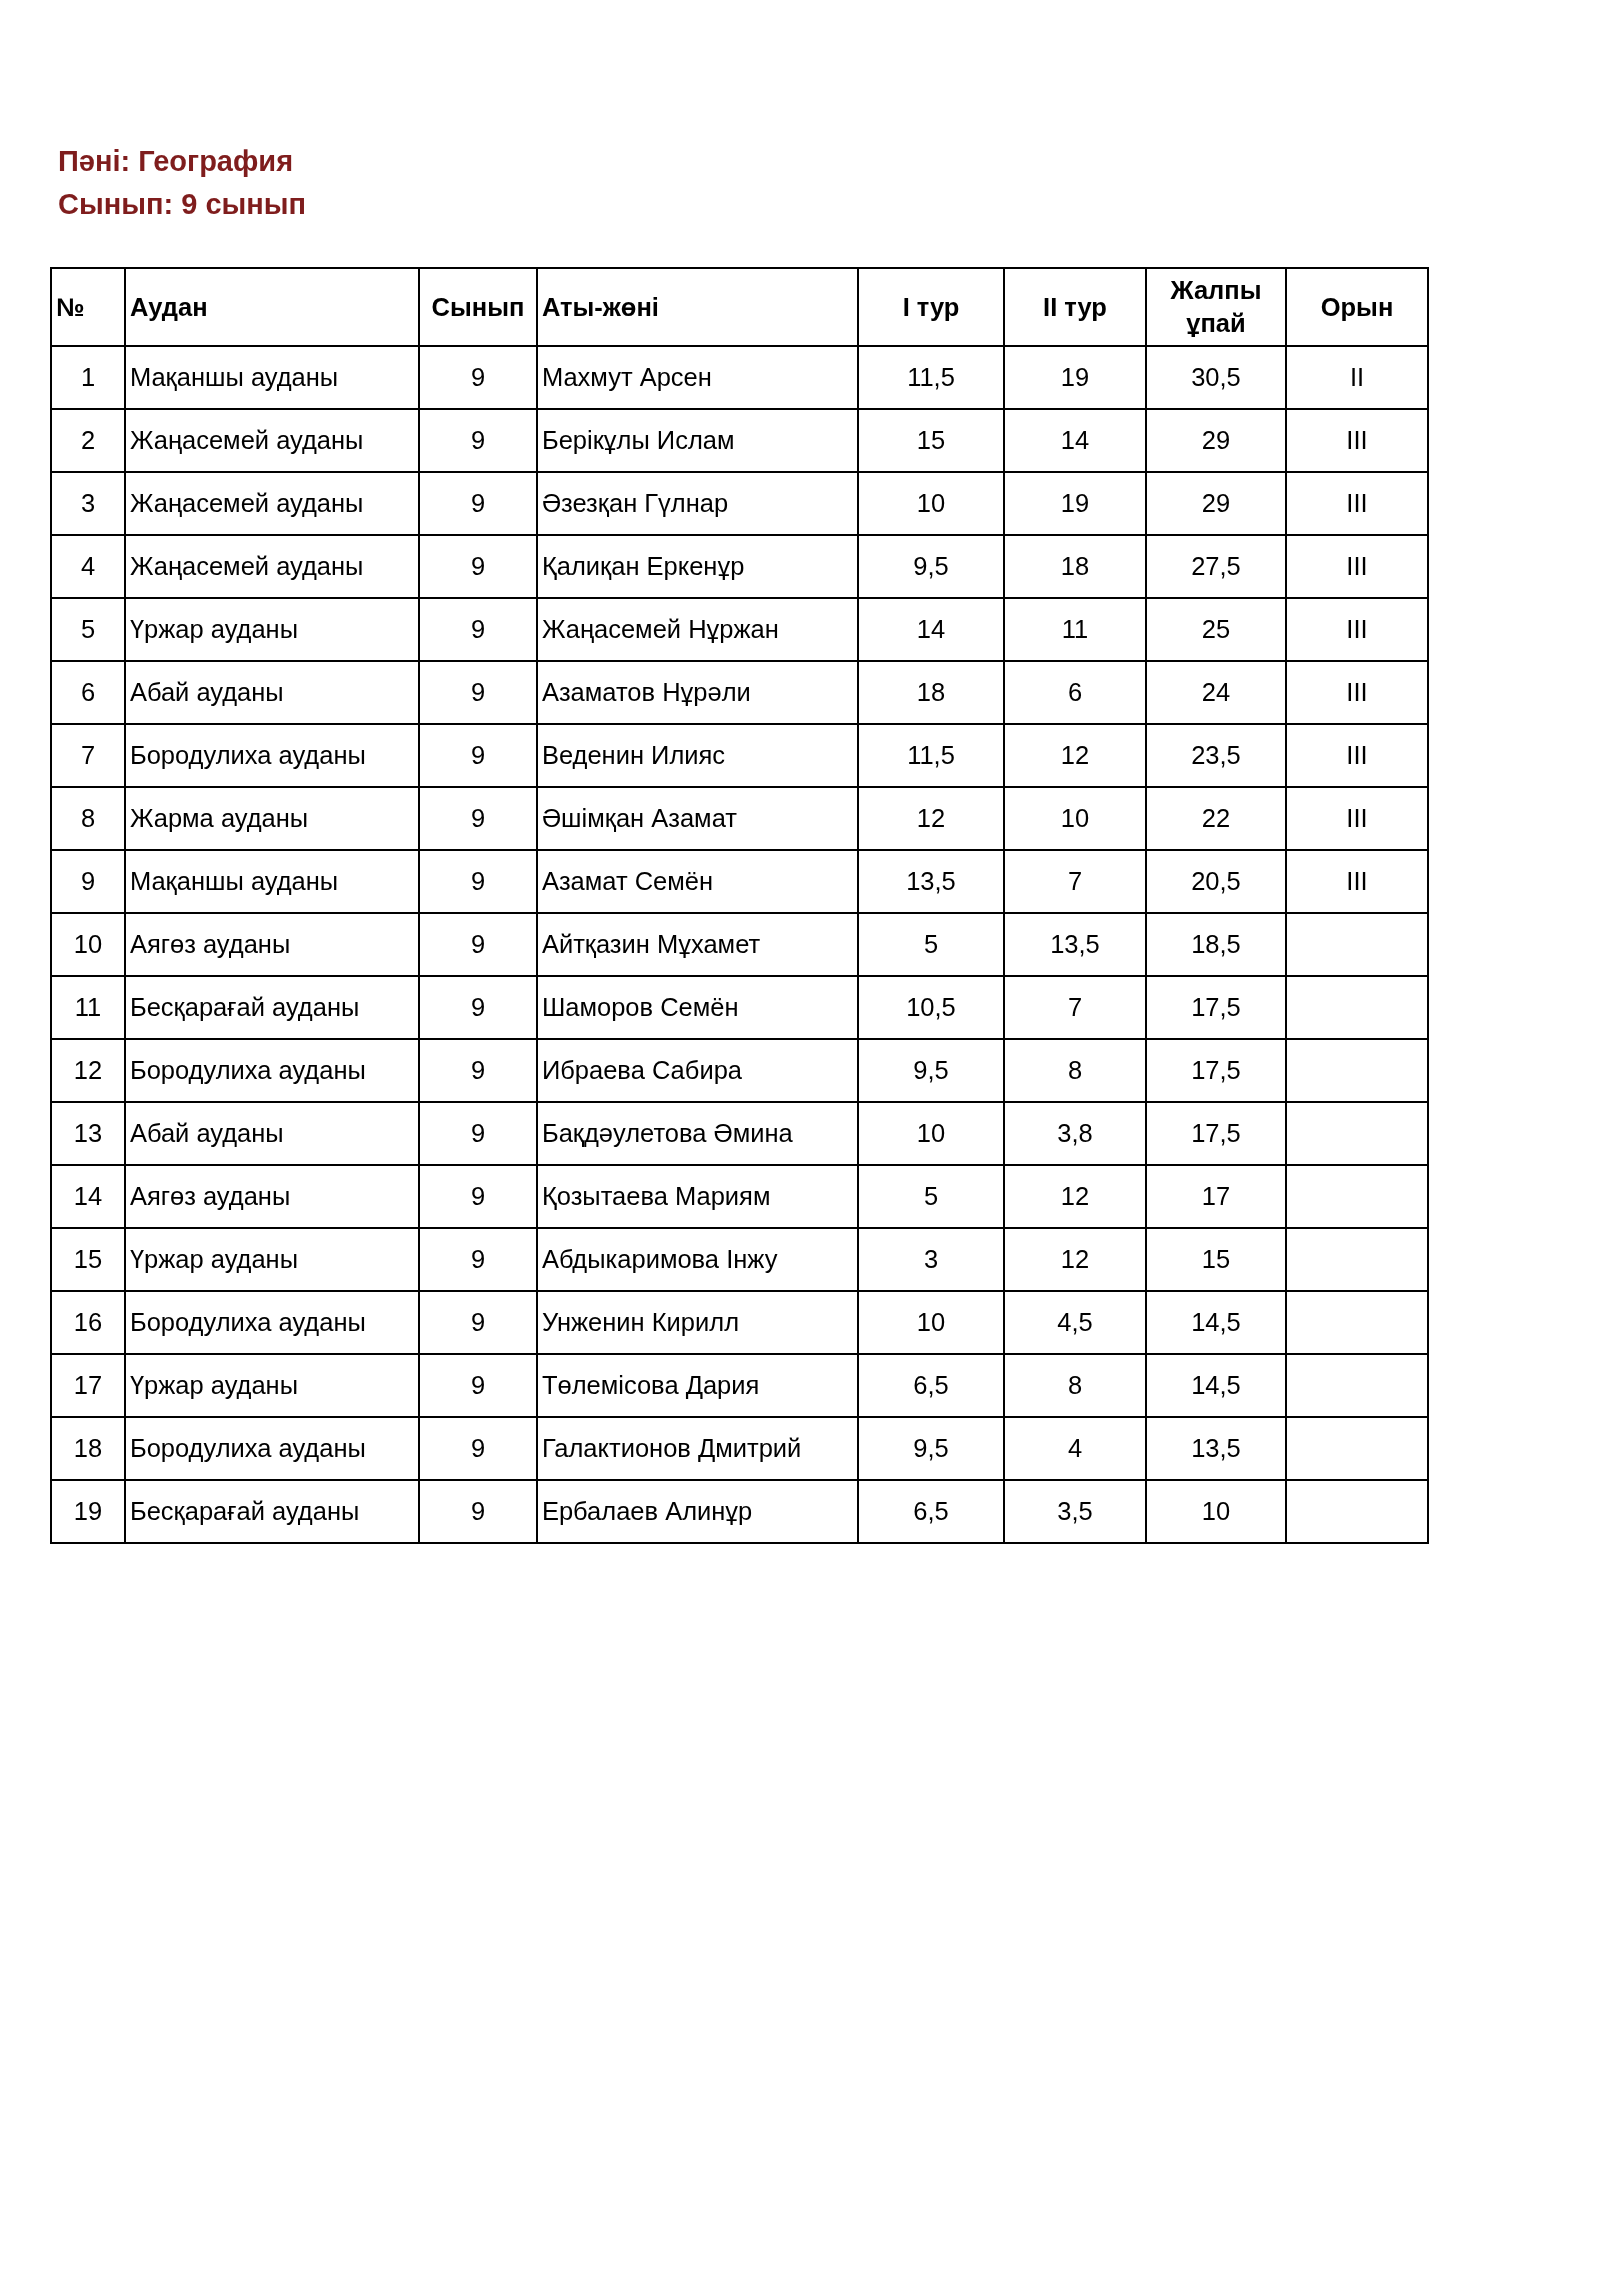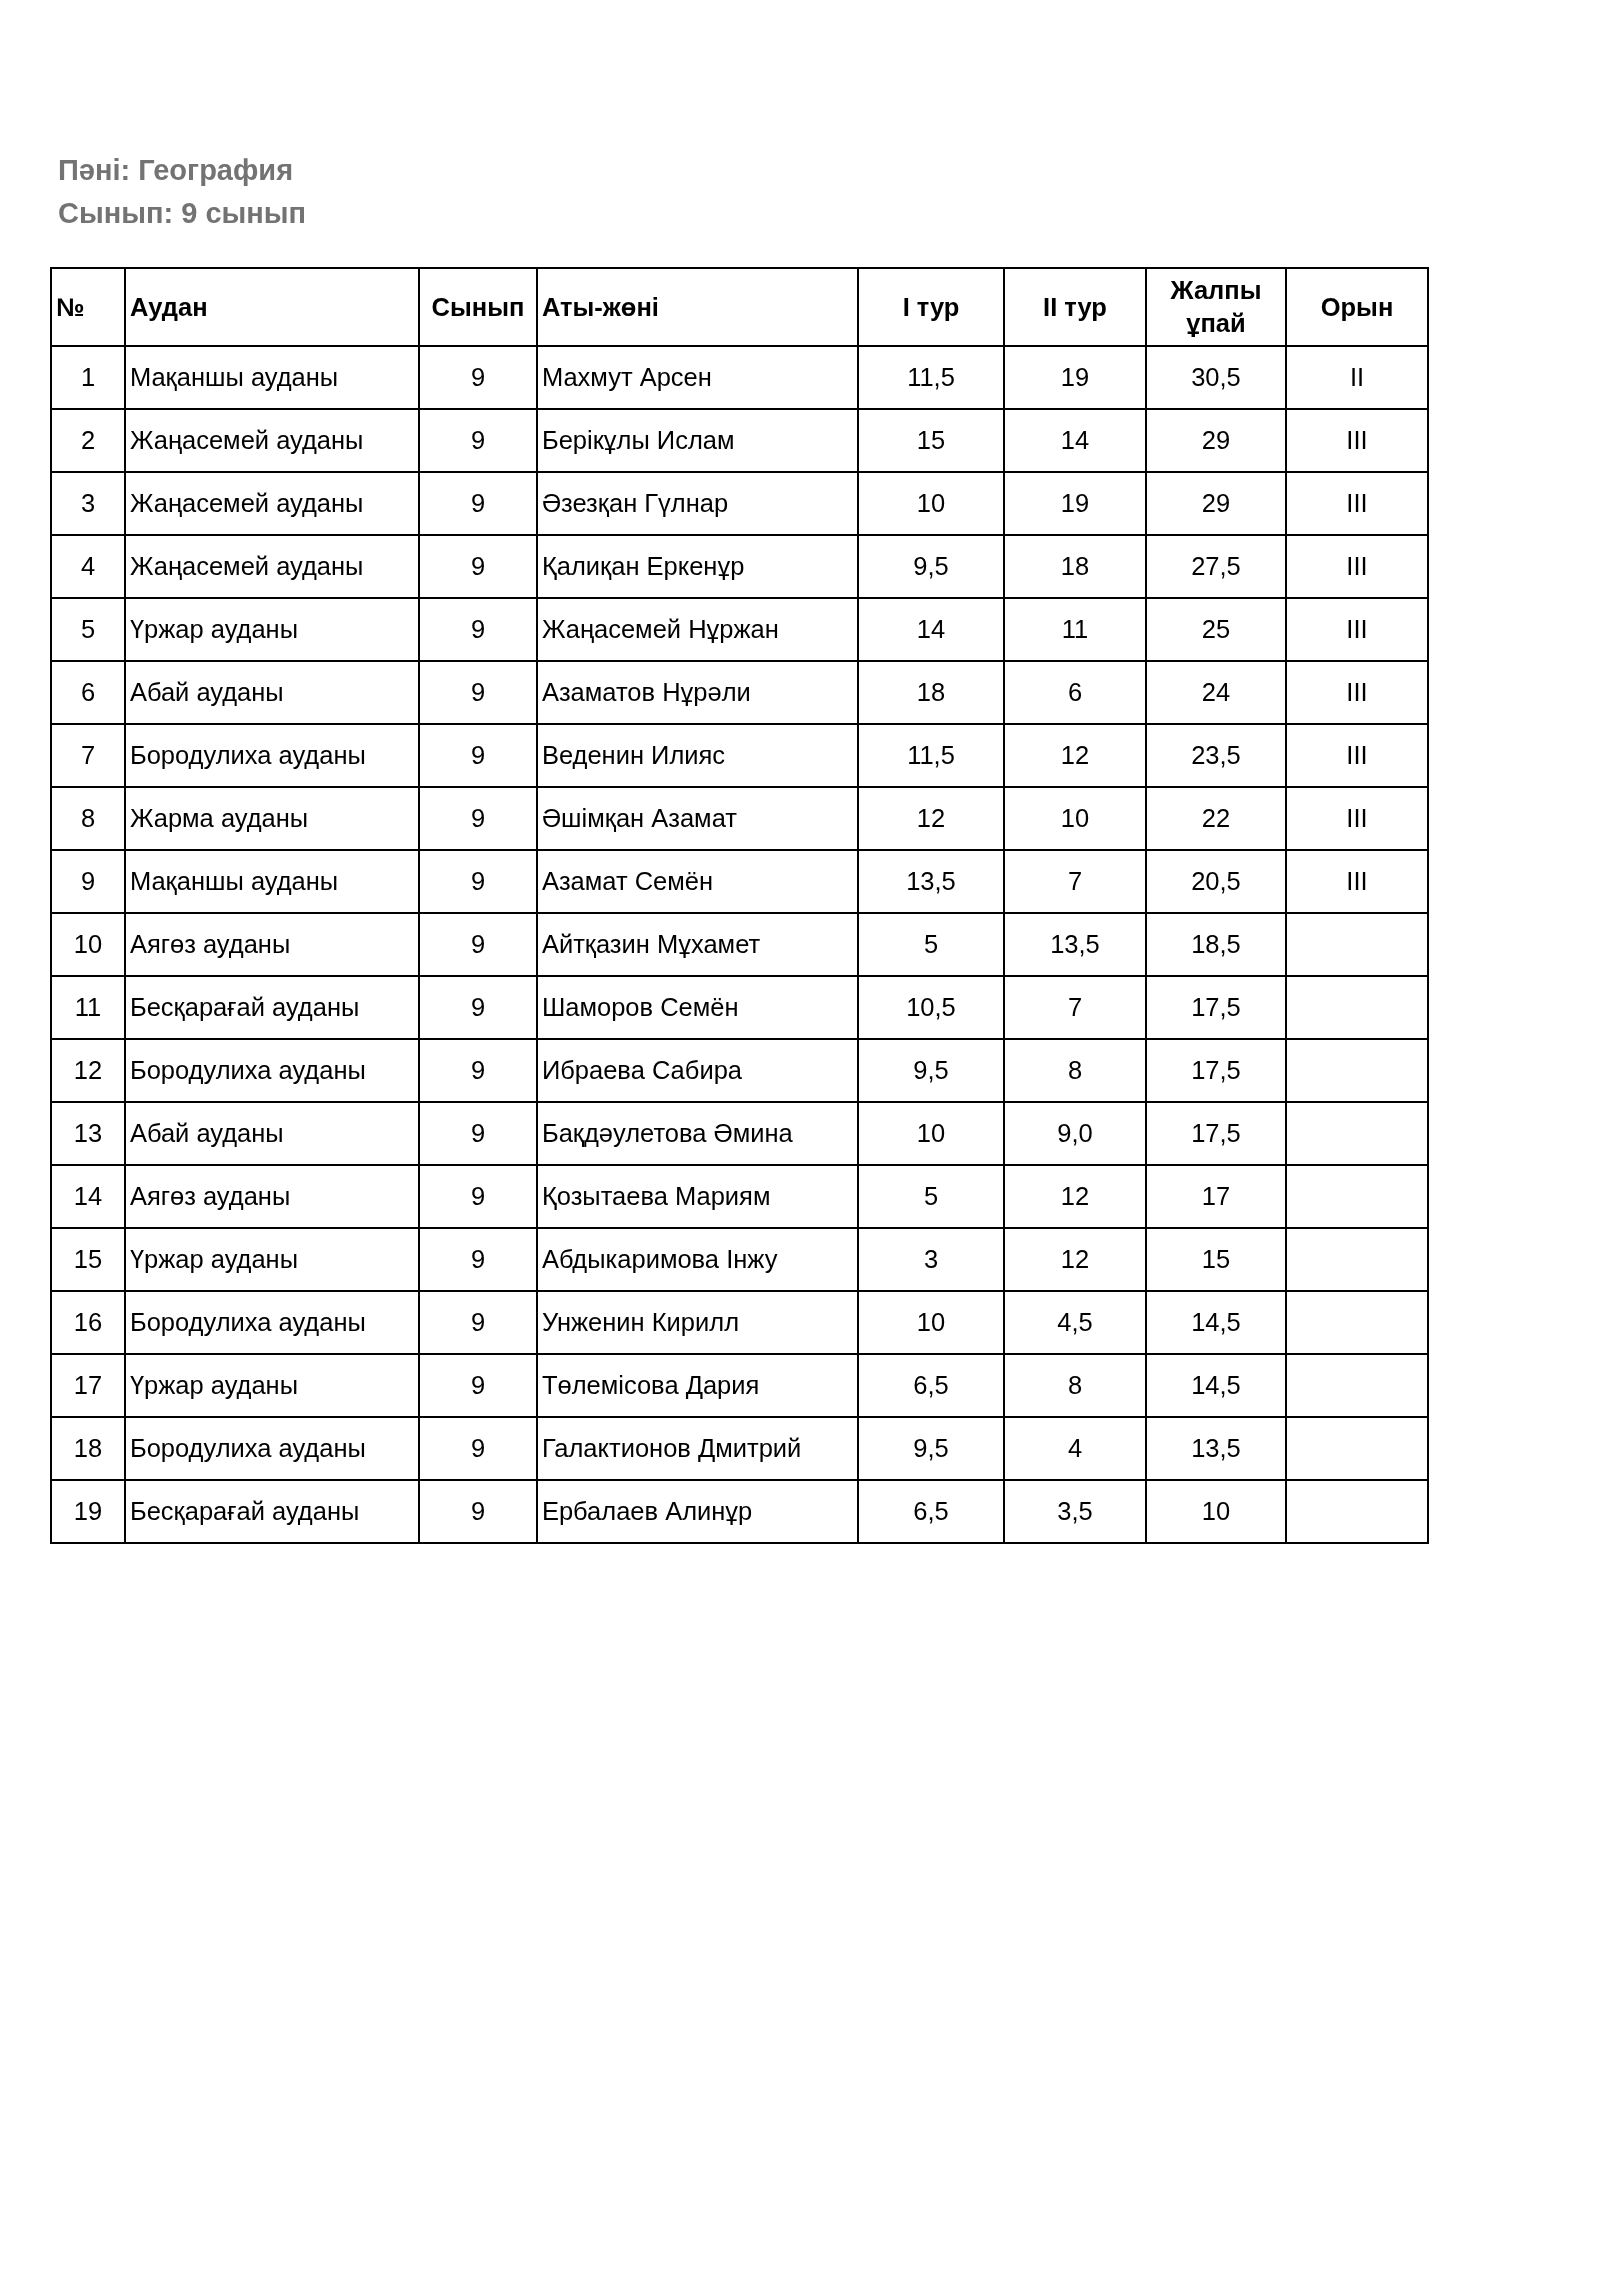--- a/index.html
+++ b/index.html
@@ -11,25 +11,25 @@
   .page {
     position: relative;
     width: 1621px;
     height: 2293px;
     background: #ffffff;
     overflow: hidden;
   }
   .titles {
     position: absolute;
     left: 58px;
-    top: 149px;
+    top: 140px;
     font-size: 29px;
     font-weight: bold;
     line-height: 43px;
-    color: #737373;
+    color: #7f1d1d;
   }
   table.results {
     position: absolute;
     left: 50px;
     top: 267px;
     width: 1377px;
     border-collapse: collapse;
     table-layout: fixed;
     font-size: 25.5px;
     color: #000000;
@@ -209,21 +209,21 @@
           <td class="ac">8</td>
           <td class="ac">17,5</td>
           <td class="ac"></td>
         </tr>
         <tr>
           <td class="ac">13</td>
           <td class="al">Абай ауданы</td>
           <td class="ac">9</td>
           <td class="al">Бақдәулетова Әмина</td>
           <td class="ac">10</td>
-          <td class="ac">9,0</td>
+          <td class="ac">3,8</td>
           <td class="ac">17,5</td>
           <td class="ac"></td>
         </tr>
         <tr>
           <td class="ac">14</td>
           <td class="al">Аягөз ауданы</td>
           <td class="ac">9</td>
           <td class="al">Қозытаева Мариям</td>
           <td class="ac">5</td>
           <td class="ac">12</td>

